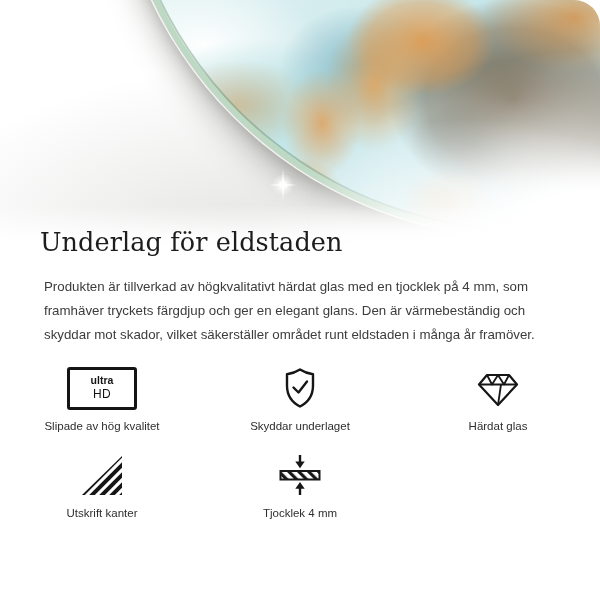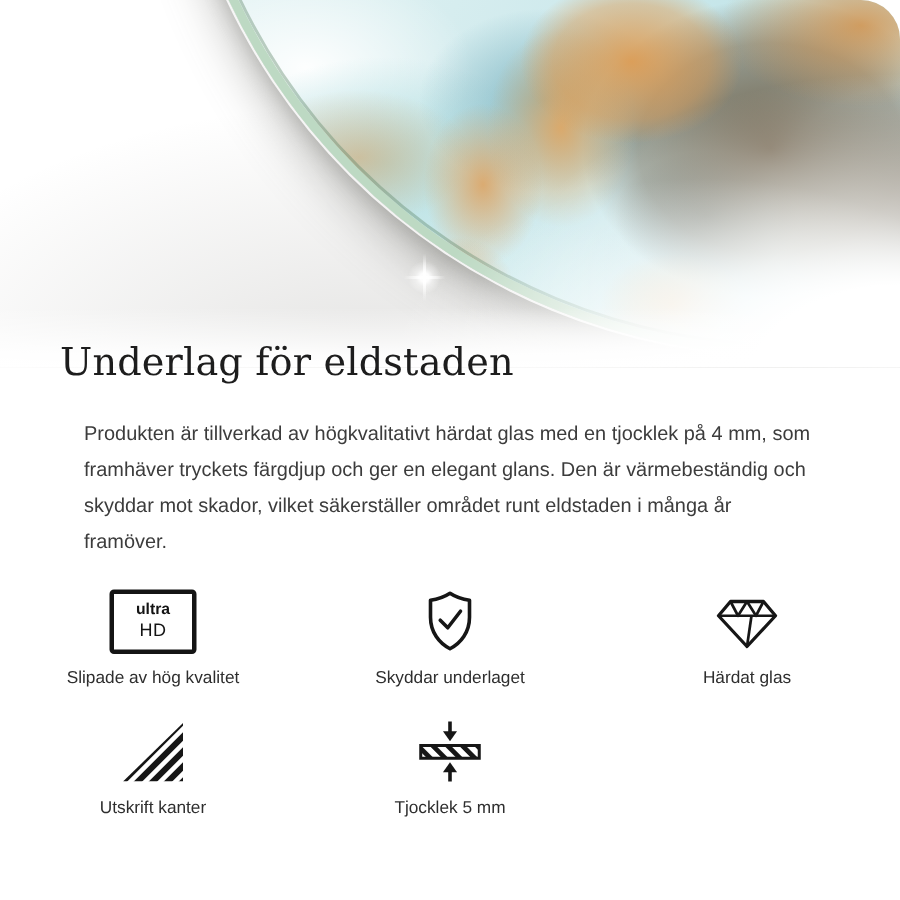--- a/index.html
+++ b/index.html
@@ -62,32 +62,32 @@
     content:"";position:absolute;top:15px;left:2px;height:2px;width:28px;
     background:linear-gradient(to right, rgba(255,255,255,0), #fff 45%, #fff 55%, rgba(255,255,255,0));
   }
   
   .content{position:absolute;left:40px;right:40px;top:224px;z-index:2;}
   h1{
     margin:0 0 14px 0;font-family:"DejaVu Serif", serif;font-weight:400;
     font-size:25.5px;line-height:37px;color:#1d1d1d;letter-spacing:0.1px;
   }
   h1 span{display:block;}
-  .desc{margin:16px;font-size:13.3px;line-height:24px;color:#3c3c3c;max-width:516px;}
+  .desc{margin:4px;font-size:13.3px;line-height:24px;color:#3c3c3c;max-width:516px;}
   
   .features{
     display:grid;grid-template-columns:repeat(3,1fr);row-gap:18px;
     margin:16px -37px 0 -37px;
   }
   .feature{display:flex;flex-direction:column;align-items:center;}
   .icon-box{height:50px;display:flex;align-items:center;justify-content:center;}
   .feature-label{margin-top:7px;font-size:11.5px;color:#2e2e2e;}
   .icon-box svg{display:block;}
   .uhd{
-    box-sizing:border-box;width:58px;height:43px;border:3px solid #141414;border-radius:3px;
+    box-sizing:border-box;width:70px;height:43px;border:3px solid #141414;border-radius:3px;
     display:flex;flex-direction:column;align-items:center;justify-content:center;color:#141414;
   }
   .uhd .t1{font-size:10.5px;font-weight:700;line-height:11px;}
   .uhd .t2{font-size:12px;font-weight:400;line-height:16px;letter-spacing:0.3px;}
 </style>
 </head>
 <body>
 
 <div class="canvas">
 
@@ -168,18 +168,18 @@
                 <rect x="0" y="0" width="3.2" height="7" fill="#161616"></rect>
               </pattern>
             </defs>
             <rect x="3.5" y="19" width="39" height="8.5" fill="url(#hatchP)" stroke="#161616" stroke-width="2"></rect>
             <path d="M23 3 V10" stroke="#161616" stroke-width="2.4"></path>
             <path d="M18.3 9.5 H27.7 L23 16.2 Z" fill="#161616"></path>
             <path d="M23 43 V36" stroke="#161616" stroke-width="2.4"></path>
             <path d="M18.3 36.8 H27.7 L23 30.1 Z" fill="#161616"></path>
           </svg>
         </div>
-        <div class="feature-label">Tjocklek 5 mm</div>
+        <div class="feature-label">Tjocklek 4 mm</div>
       </div>
 
     </div>
   </section>
 </div>
 
 </body></html>

